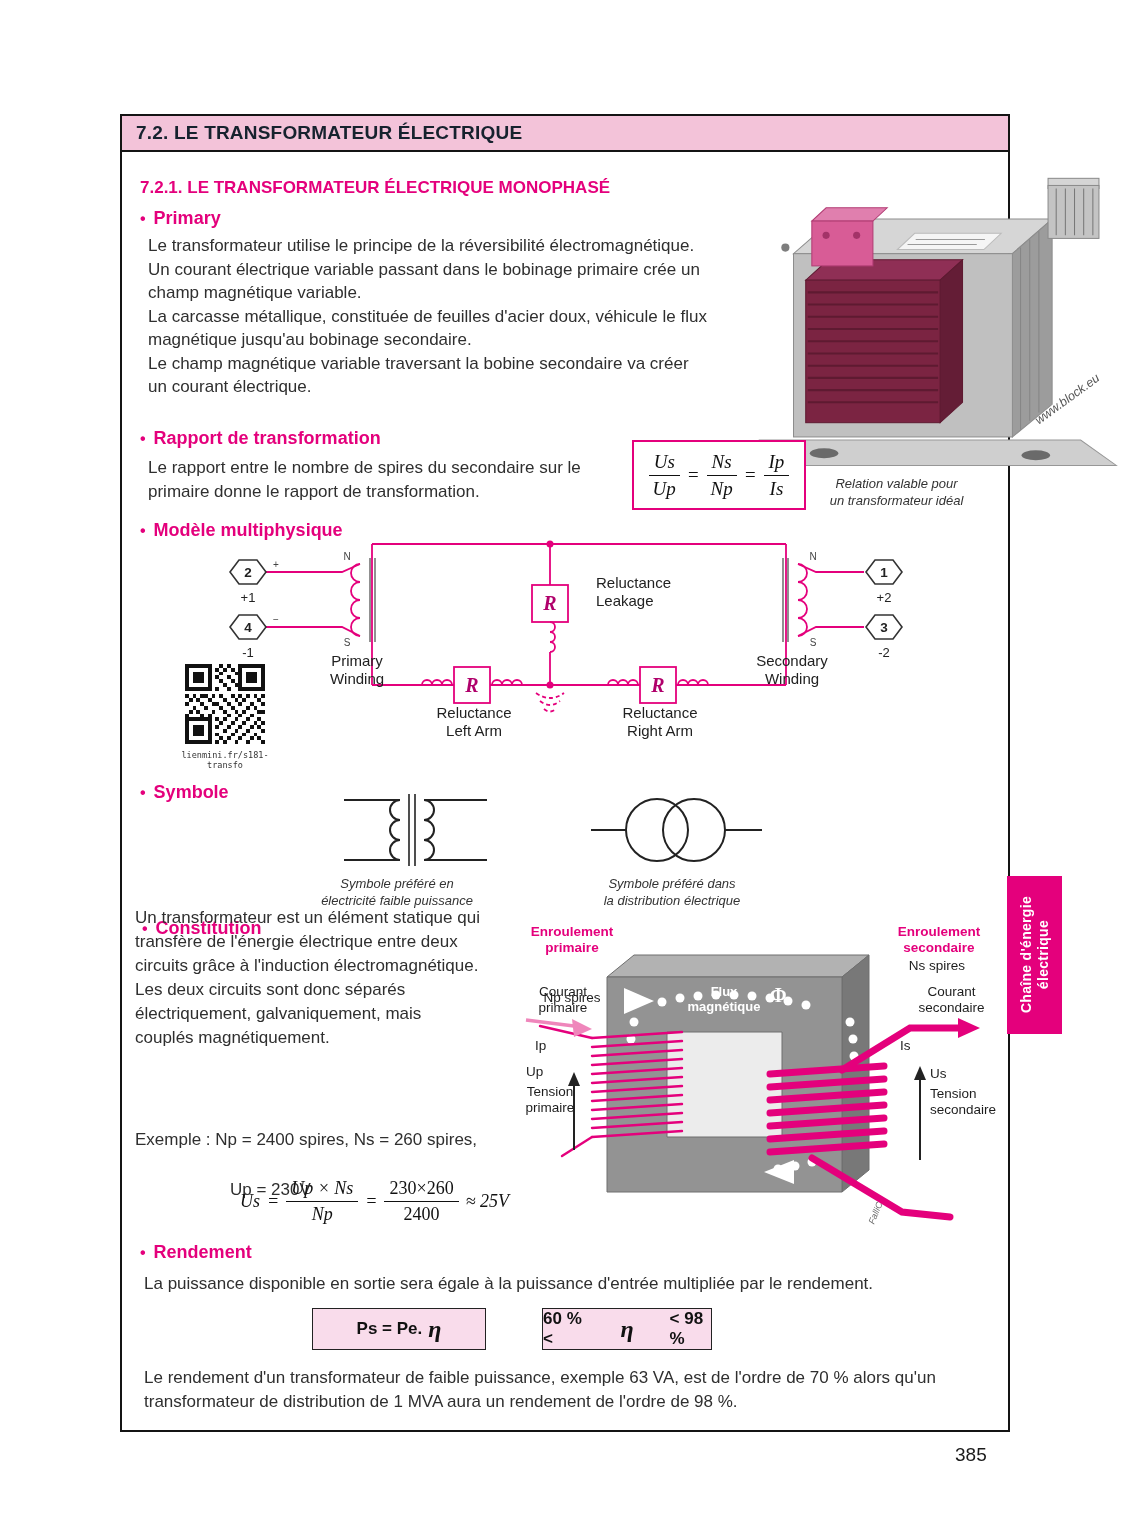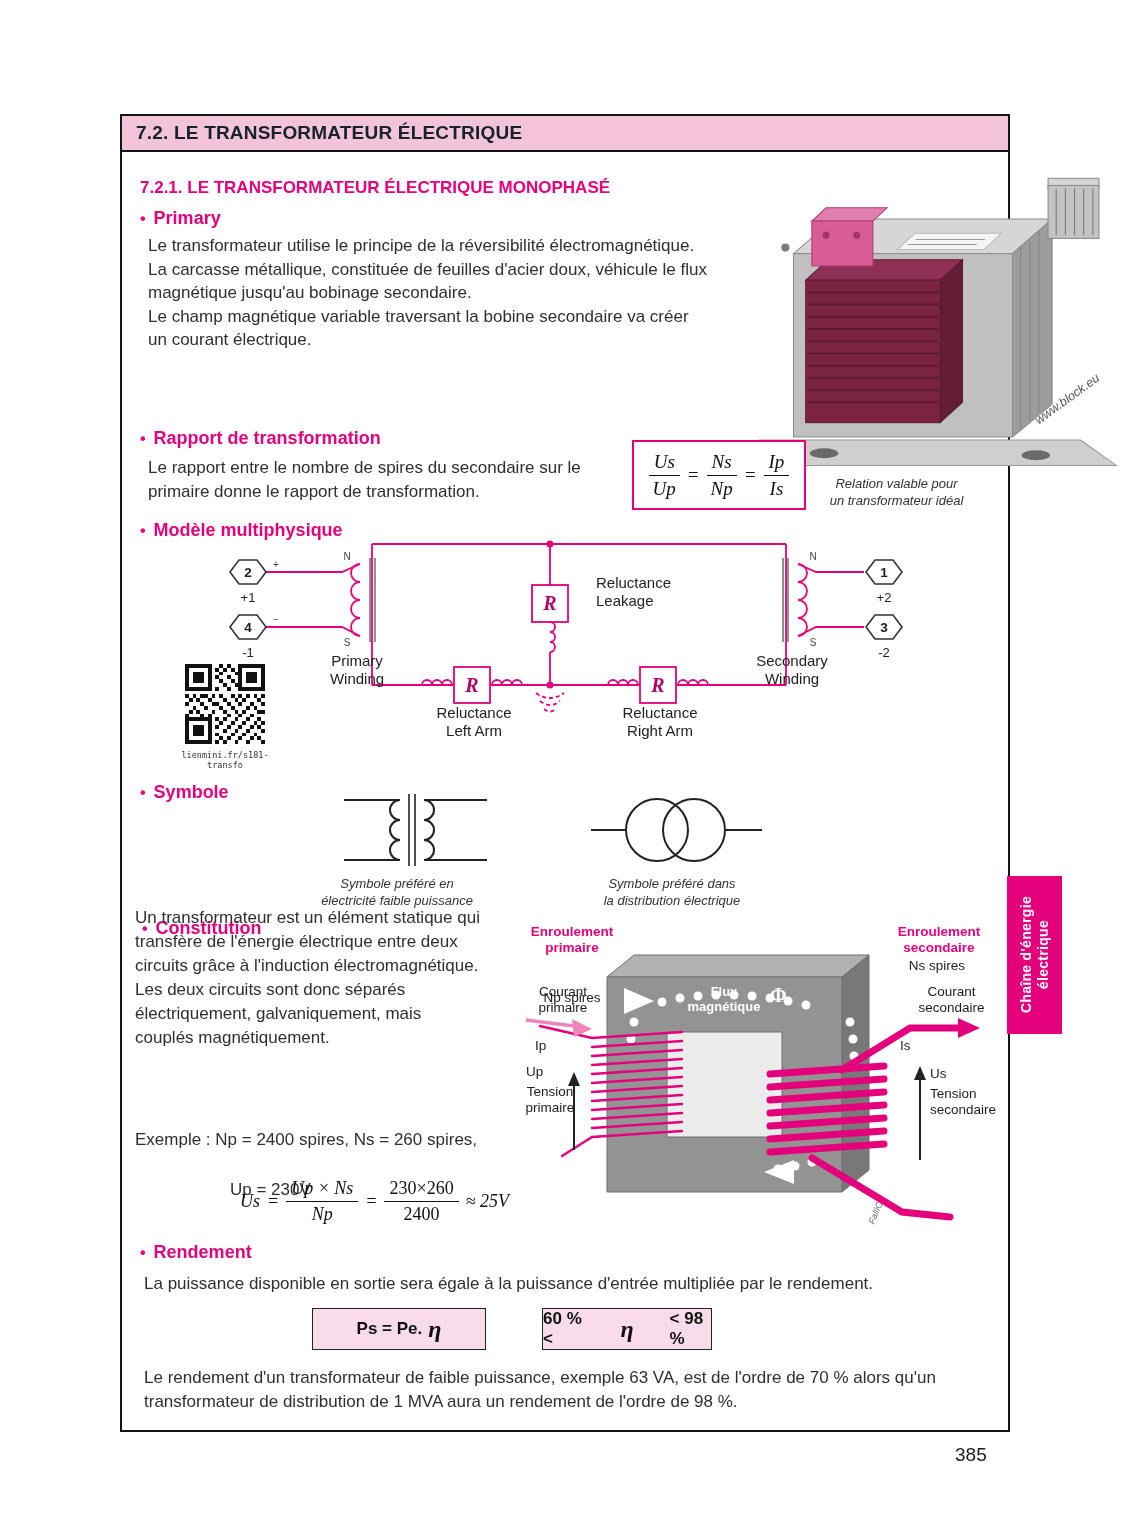--- a/index.html
+++ b/index.html
@@ -69,20 +69,21 @@
     </div>
 
     <div class="abs sec-title" style="left:18px;top:62px;">7.2.1. LE TRANSFORMATEUR ÉLECTRIQUE MONOPHASÉ</div>
 
     <div class="abs h2" style="left:18px;top:92px;">
       <span class="bullet">•</span>
       <span>Primary</span>
     </div>
     <div class="abs body" style="left:26px;top:118px;width:560px;">
       <p>Le transformateur utilise le principe de la réversibilité électromagnétique.</p>
+      <p>Un courant électrique variable passant dans le bobinage primaire crée un champ magnétique variable.</p>
       <p>La carcasse métallique, constituée de feuilles d'acier doux, véhicule le flux magnétique jusqu'au bobinage secondaire.</p>
       <p>Le champ magnétique variable traversant la bobine secondaire va créer un courant électrique.</p>
     </div>
 
     <div class="abs" style="left:622px;top:44px;width:378px;height:336px;">
       <svg width="378" height="336" viewBox="0 0 370 330">
 
         <polygon points="15,275 330,275 365,300 50,300" fill="#cfcfcf" stroke="#979797"></polygon>
         <ellipse cx="78" cy="288" rx="14" ry="5" fill="#6a6a6a"></ellipse>
         <ellipse cx="286" cy="290" rx="14" ry="5" fill="#6a6a6a"></ellipse>

